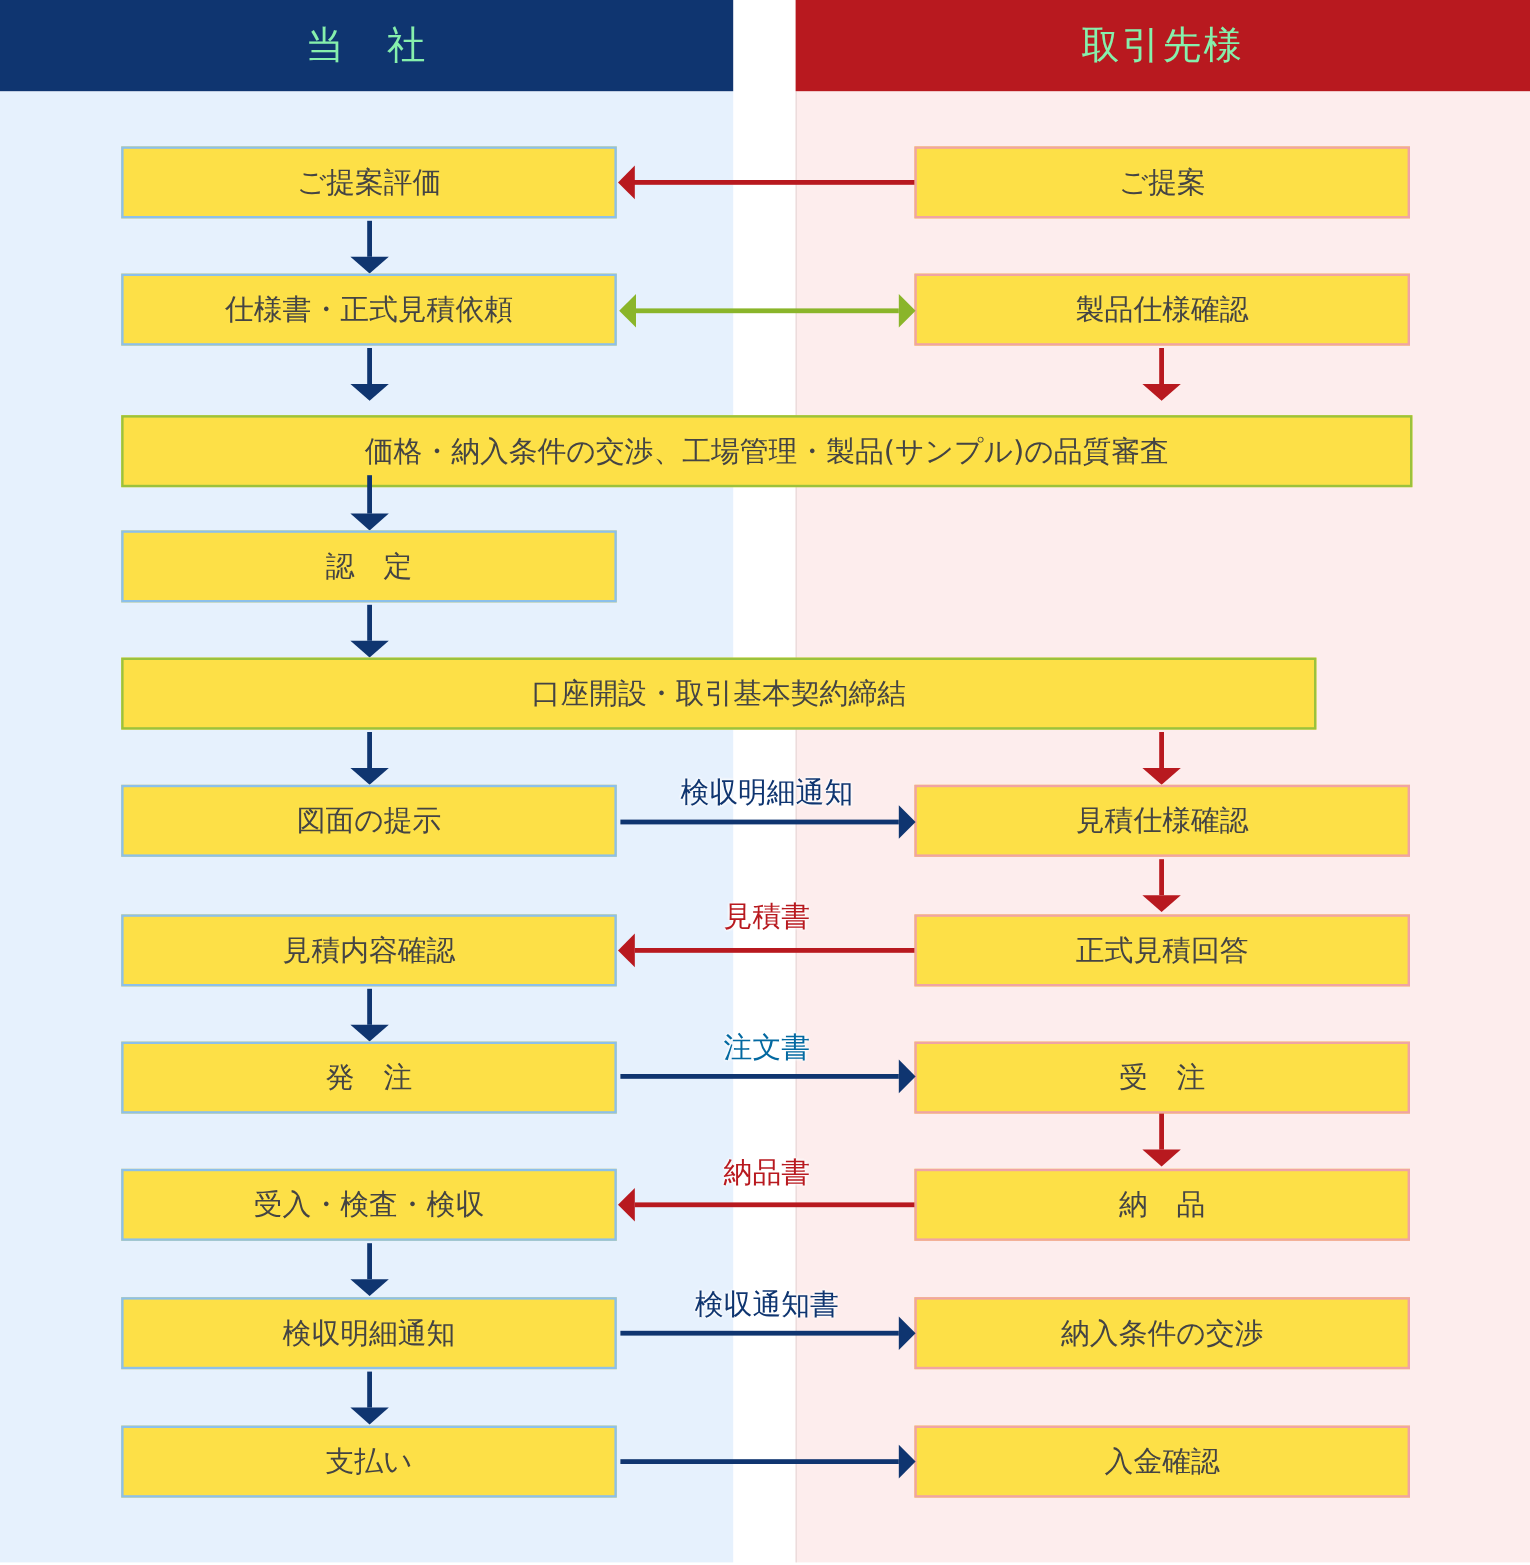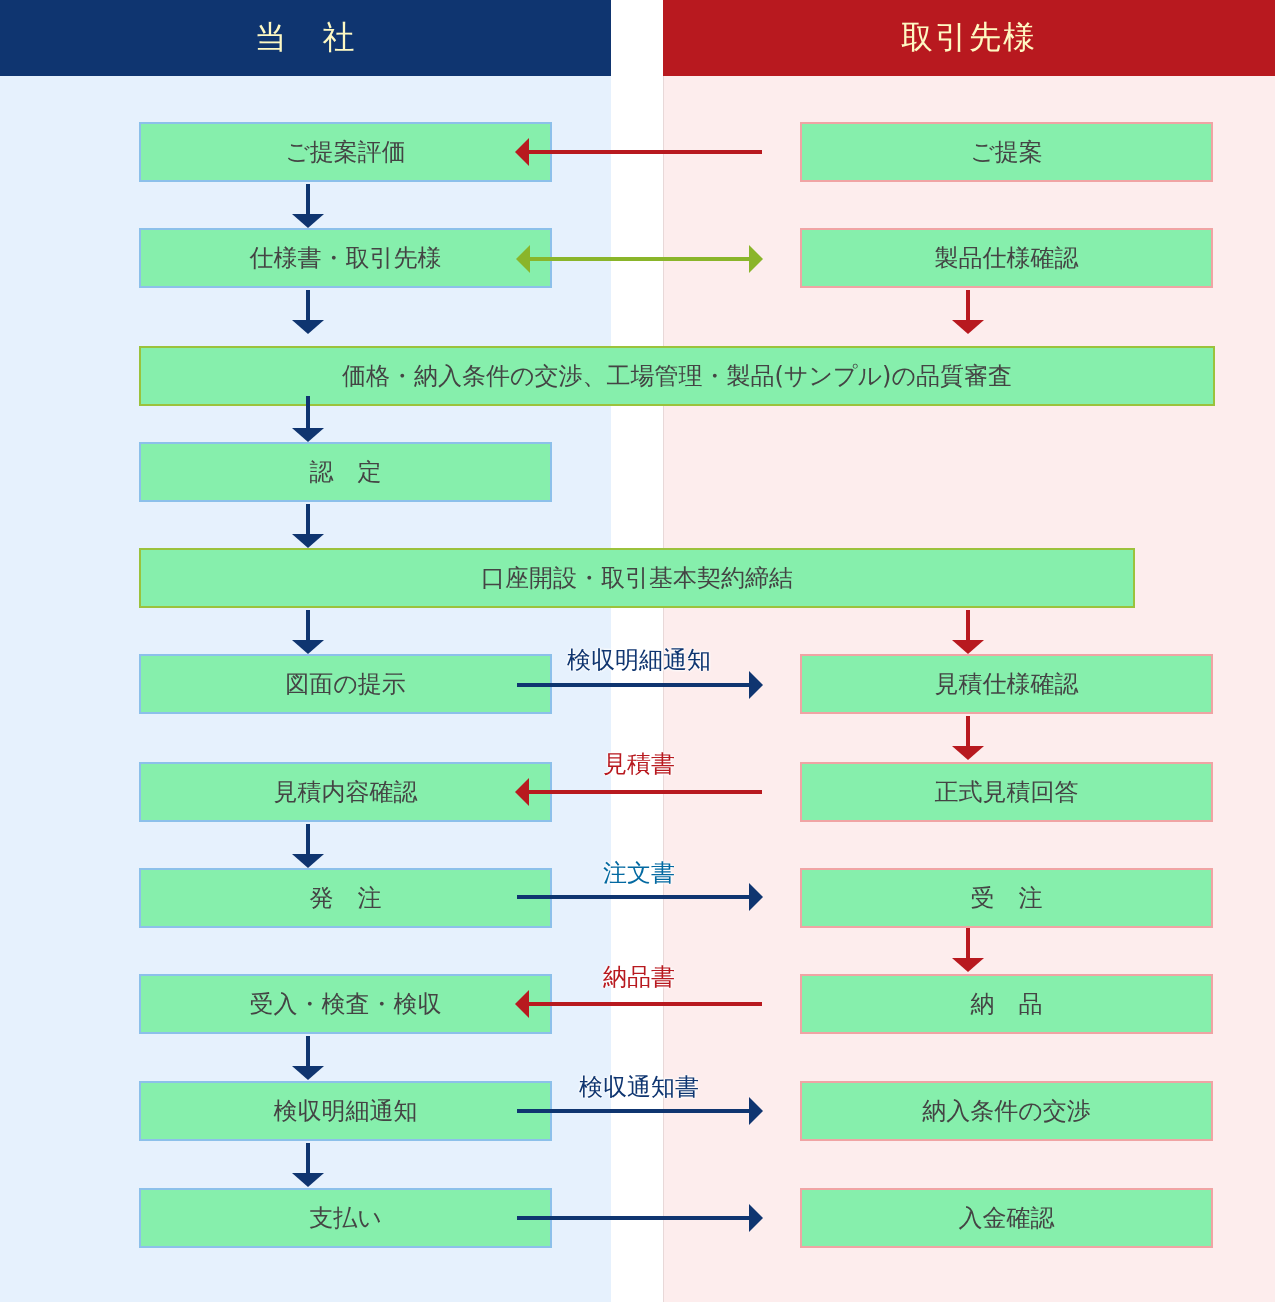--- a/index.html
+++ b/index.html
@@ -1,27 +1,27 @@
 <!DOCTYPE html>
 <html><head>
 <meta charset="utf-8">
 <style>
   html, body { margin:0; padding:0; background:#ffffff; }
   body { width:1275px; height:1304px; position:relative; overflow:hidden;
          font-family:"DejaVu Sans","Liberation Sans",sans-serif; }
   .col-bg { position:absolute; top:76px; bottom:2px; }
   .col-left { left:0; width:611px; background:#e6f1fd; }
   .col-right { left:663px; width:612px; background:#fdeded; border-left:1px solid #e8d8d8; }
-  .header { position:absolute; top:0; height:76px; color:#fef9c3; font-size:32px;
+  .header { position:absolute; top:0; height:76px; color:#86efac; font-size:32px;
             display:flex; align-items:center; justify-content:center; letter-spacing:2px; }
   .header-left { left:0; width:611px; background:#0f3570; }
   .header-right { left:663px; width:612px; background:#b8191f; }
-  .box { position:absolute; height:60px; background:#86efac; box-sizing:border-box;
+  .box { position:absolute; height:60px; background:#fde047; box-sizing:border-box;
          display:flex; align-items:center; justify-content:center; color:#444;
-         font-size:24px; white-space:pre;margin-left:38px; }
+         font-size:24px; white-space:pre; }
   .box.l { left:101px; width:413px; border:2px solid #8cc0ea; }
   .box.r { left:762px; width:413px; border:2px solid #f0a4a4; }
   .box.w { left:101px; width:1075px; border:2px solid #9bc23c; }
   .vline { position:absolute; width:4px; }
   .vline.blue { background:#0f3570; }
   .vline.red { background:#b8191f; }
   .vtri { position:absolute; width:0; height:0; border-left:16px solid transparent;
           border-right:16px solid transparent; border-top:14px solid; }
   .vtri.blue { border-top-color:#0f3570; }
   .vtri.red { border-top-color:#b8191f; }
@@ -43,21 +43,21 @@
 <div class="header header-right">取引先様</div>
 
 <div class="box l" style="top:122px">ご提案評価</div>
 <div class="box r" style="top:122px">ご提案</div>
 <div class="hline" style="top:150px;left:528px;width:234px;background:#b8191f"></div>
 <div class="tri-l" style="top:138px;left:515px;border-right-color:#b8191f"></div>
 
 <div class="vline blue" style="left:306px;top:184px;height:30px"></div>
 <div class="vtri blue" style="left:292px;top:214px"></div>
 
-<div class="box l" style="top:228px">仕様書・取引先様</div>
+<div class="box l" style="top:228px">仕様書・正式見積依頼</div>
 <div class="box r" style="top:228px">製品仕様確認</div>
 <div class="hline" style="top:257px;left:529px;width:220px;background:#8ab52a"></div>
 <div class="tri-l" style="top:245px;left:516px;border-right-color:#8ab52a"></div>
 <div class="tri-r" style="top:245px;left:749px;border-left-color:#8ab52a"></div>
 
 <div class="vline blue" style="left:306px;top:290px;height:30px"></div>
 <div class="vtri blue" style="left:292px;top:320px"></div>
 <div class="vline red" style="left:966px;top:290px;height:30px"></div>
 <div class="vtri red" style="left:952px;top:320px"></div>
 

